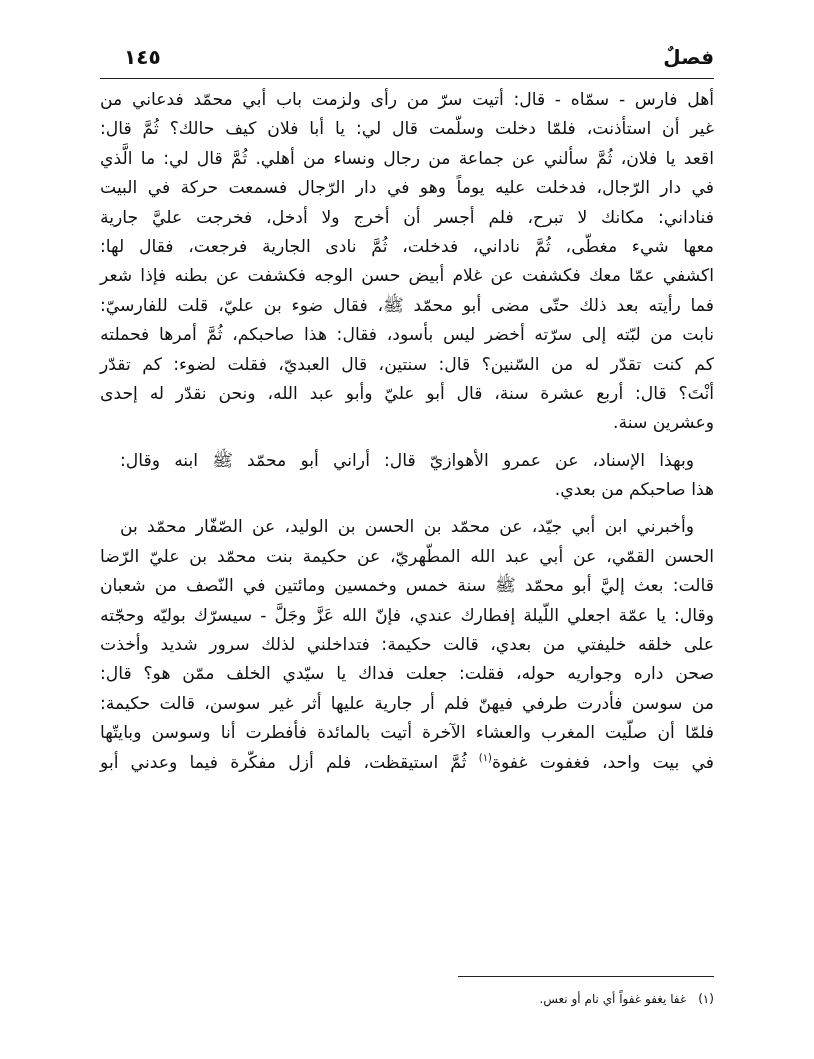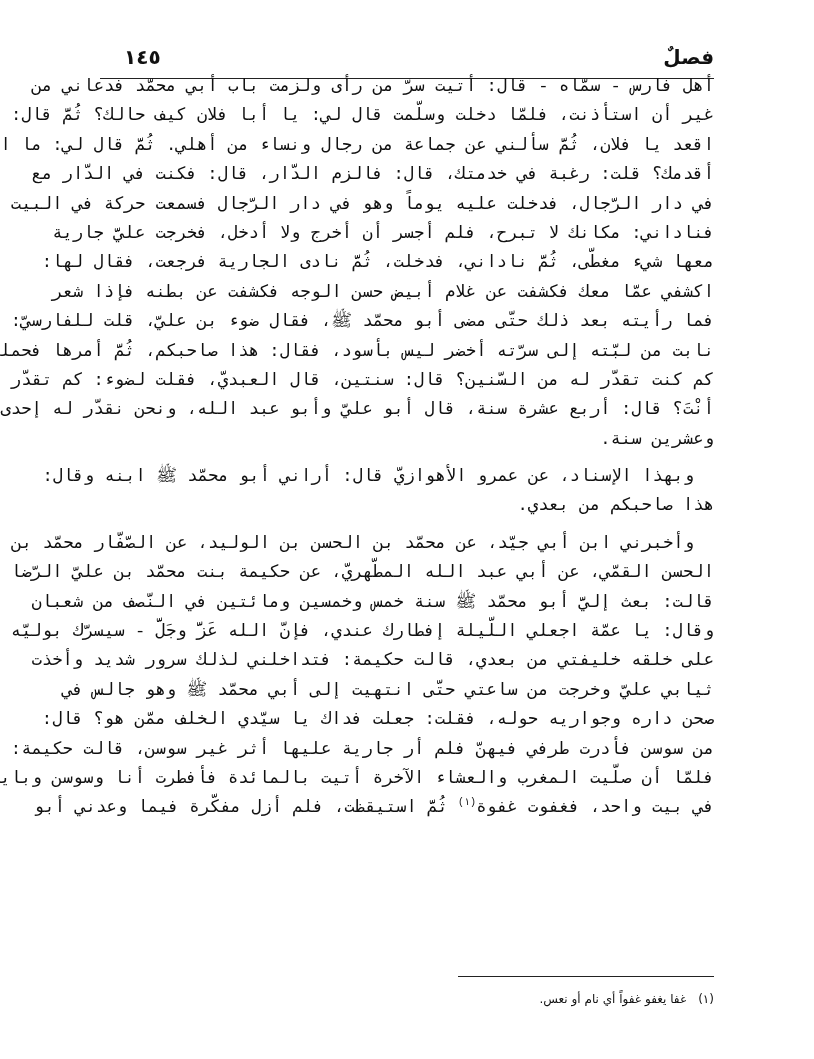--- a/index.html
+++ b/index.html
@@ -52,28 +52,27 @@
       position: absolute;
       left: 0;
       top: 38px;
       width: 614px;
       height: 0;
       border-top: 1.5px solid #222222;
     }
     .body-text {
       position: absolute;
       left: 0;
-      top: 72px;
+      top: 85px;
       width: 614px;
       direction: rtl;
       text-align: justify;
       text-align-last: justify;
       font-size: 17.2px;
       line-height: 29.4px;
-      font-family: Liberation Mono, monospace;
     }
     .line {
       display: block;
       white-space: nowrap;
       text-align: justify;
       text-align-last: justify;
       height: 29.4px;
       overflow: visible;
     }
     .line.last {
@@ -122,21 +121,20 @@
     <div class="page-number">١٤٥</div>
     <div class="header-rule"></div>
   </div>
 
   <div class="body-text">
 
     <div class="paragraph">
       <span class="line">أهل فارس - سمّاه - قال: أتيت سرّ من رأى ولزمت باب أبي محمّد فدعاني من</span>
       <span class="line">غير أن استأذنت، فلمّا دخلت وسلّمت قال لي: يا أبا فلان كيف حالك؟ ثُمَّ قال:</span>
       <span class="line">اقعد يا فلان، ثُمَّ سألني عن جماعة من رجال ونساء من أهلي. ثُمَّ قال لي: ما الَّذي</span>
-      <span class="line">أقدمك؟ قلت: رغبة في خدمتك، قال: فالزم الدّار، قال: فكنت في الدّار مع</span>
       <span class="line">في دار الرّجال، فدخلت عليه يوماً وهو في دار الرّجال فسمعت حركة في البيت</span>
       <span class="line">فناداني: مكانك لا تبرح، فلم أجسر أن أخرج ولا أدخل، فخرجت عليَّ جارية</span>
       <span class="line">معها شيء مغطّى، ثُمَّ ناداني، فدخلت، ثُمَّ نادى الجارية فرجعت، فقال لها:</span>
       <span class="line">اكشفي عمّا معك فكشفت عن غلام أبيض حسن الوجه فكشفت عن بطنه فإذا شعر</span>
       <span class="line">فما رأيته بعد ذلك حتّى مضى أبو محمّد ﷺ، فقال ضوء بن عليّ، قلت للفارسيّ:</span>
       <span class="line">نابت من لبّته إلى سرّته أخضر ليس بأسود، فقال: هذا صاحبكم، ثُمَّ أمرها فحملته</span>
       <span class="line">كم كنت تقدّر له من السّنين؟ قال: سنتين، قال العبديّ، فقلت لضوء: كم تقدّر</span>
       <span class="line">أنْتَ؟ قال: أربع عشرة سنة، قال أبو عليّ وأبو عبد الله، ونحن نقدّر له إحدى</span>
       <span class="line last">وعشرين سنة.</span>
     </div>
@@ -149,21 +147,20 @@
     </div>
 
     <div class="para-gap"></div>
 
     <div class="paragraph">
       <span class="line indent">وأخبرني ابن أبي جيّد، عن محمّد بن الحسن بن الوليد، عن الصّفّار محمّد بن</span>
       <span class="line">الحسن القمّي، عن أبي عبد الله المطّهريّ، عن حكيمة بنت محمّد بن عليّ الرّضا</span>
       <span class="line">قالت: بعث إليَّ أبو محمّد ﷺ سنة خمس وخمسين ومائتين في النّصف من شعبان</span>
       <span class="line">وقال: يا عمّة اجعلي اللّيلة إفطارك عندي، فإنّ الله عَزَّ وجَلَّ - سيسرّك بوليّه وحجّته</span>
       <span class="line">على خلقه خليفتي من بعدي، قالت حكيمة: فتداخلني لذلك سرور شديد وأخذت</span>
-      <span class="line">ثيابي عليّ وخرجت من ساعتي حتّى انتهيت إلى أبي محمّد ﷺ وهو جالس في</span>
       <span class="line">صحن داره وجواريه حوله، فقلت: جعلت فداك يا سيّدي الخلف ممّن هو؟ قال:</span>
       <span class="line">من سوسن فأدرت طرفي فيهنّ فلم أر جارية عليها أثر غير سوسن، قالت حكيمة:</span>
       <span class="line">فلمّا أن صلّيت المغرب والعشاء الآخرة أتيت بالمائدة فأفطرت أنا وسوسن وبايتّها</span>
       <span class="line">
         <span>في بيت واحد، فغفوت غفوة</span><sup class="note-ref">(١)</sup><span> ثُمَّ استيقظت، فلم أزل مفكّرة فيما وعدني أبو</span>
       </span>
     </div>
   </div>
 
   <div class="footnote-rule"></div>

